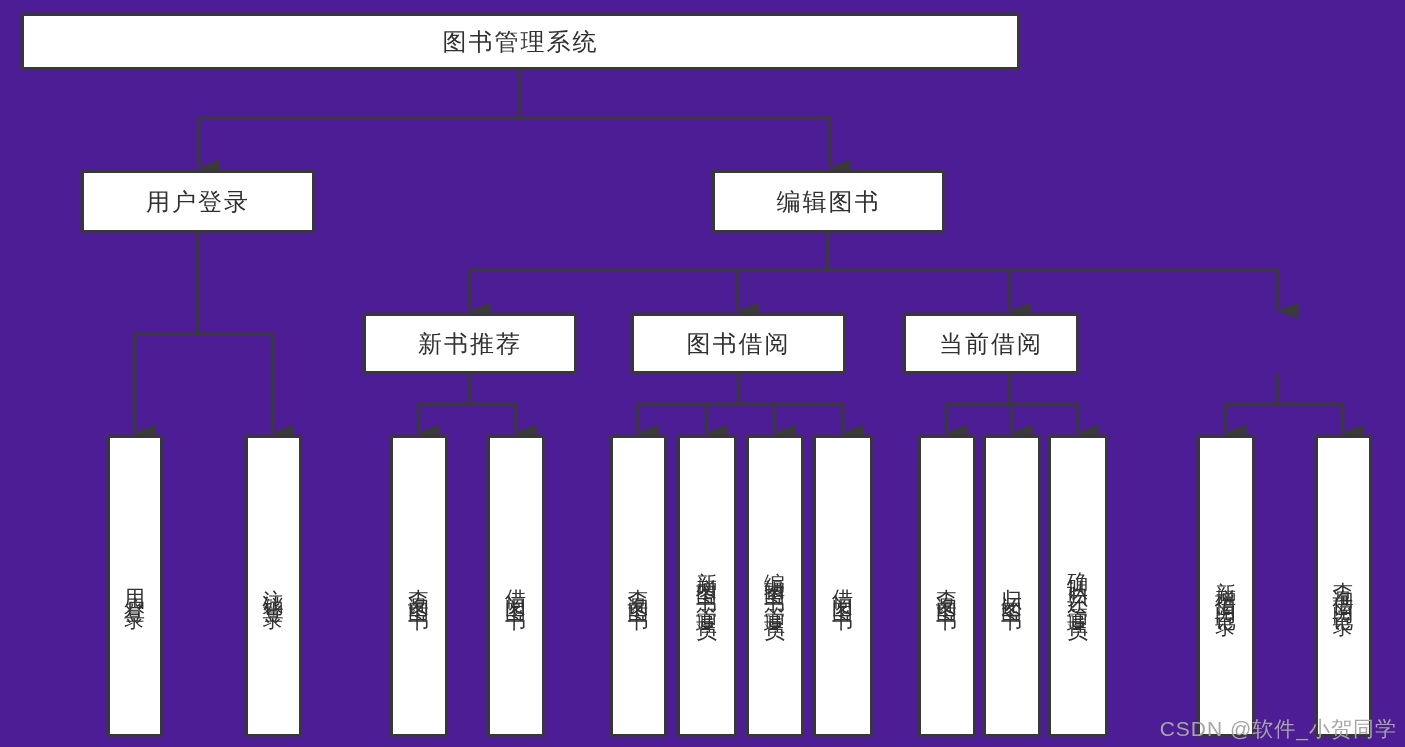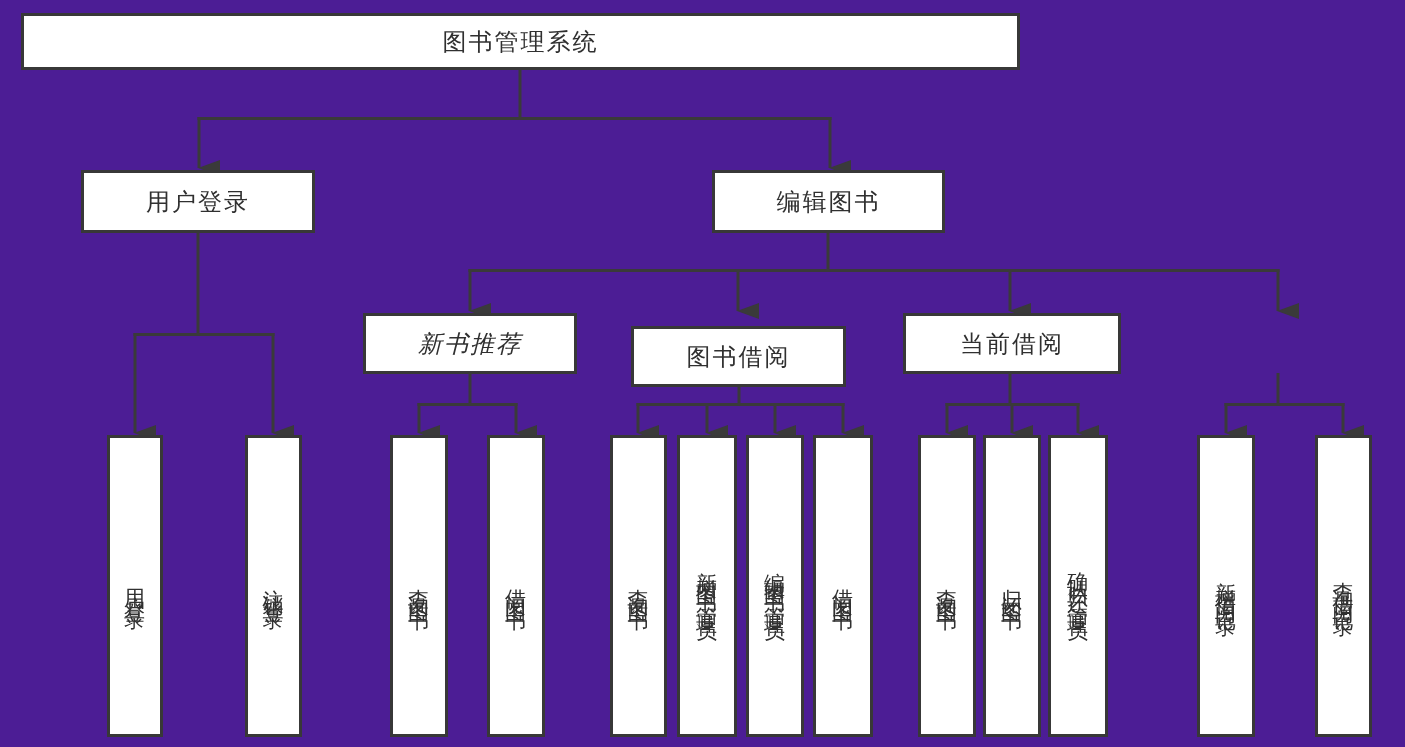--- a/index.html
+++ b/index.html
@@ -121,36 +121,37 @@
       <line x1="1226" y1="403" x2="1226" y2="433" marker-end="url(#arrow)"></line>
       <line x1="1343" y1="403" x2="1343" y2="433" marker-end="url(#arrow)"></line>
     </g>
   </svg>
 
   <div class="node h" style="left:21px; top:13px; width:999px; height:57px;">图书管理系统</div>
 
   <div class="node h" style="left:81px; top:170px; width:234px; height:63px;">用户登录</div>
   <div class="node h" style="left:712px; top:170px; width:233px; height:63px;">编辑图书</div>
 
-  <div class="node h" style="left:363px; top:313px; width:214px; height:61px;font-style:italic;">新书推荐</div>
-  <div class="node h" style="left:631px; top:326px; width:215px; height:61px;">图书借阅</div>
-  <div class="node h" style="left:903px; top:313px; width:218px; height:61px;text-align:right;">当前借阅</div>
+  <div class="node h" style="left:363px; top:313px; width:214px; height:61px;">新书推荐</div>
+  <div class="node h" style="left:631px; top:313px; width:215px; height:61px;">图书借阅</div>
+  <div class="node h" style="left:903px; top:313px; width:176px; height:61px;text-align:right;">当前借阅</div>
 
   <div class="node v" style="left:107px; top:435px; width:56px; height:302px;">用户登录</div>
   <div class="node v" style="left:245px; top:435px; width:57px; height:302px;">注销登录</div>
 
   <div class="node v" style="left:390px; top:435px; width:58px; height:302px;">查询图书</div>
   <div class="node v" style="left:487px; top:435px; width:58px; height:302px;">借阅图书</div>
 
   <div class="node v" style="left:610px; top:435px; width:57px; height:302px;">查询图书</div>
   <div class="node v" style="left:677px; top:435px; width:60px; height:302px;">新增图书（管理员）</div>
   <div class="node v" style="left:746px; top:435px; width:58px; height:302px;">编辑图书（管理员）</div>
   <div class="node v" style="left:813px; top:435px; width:60px; height:302px;">借阅图书</div>
 
   <div class="node v" style="left:918px; top:435px; width:58px; height:302px;">查询图书</div>
   <div class="node v" style="left:983px; top:435px; width:58px; height:302px;">归还图书</div>
   <div class="node v" style="left:1048px; top:435px; width:60px; height:302px;">确认归还（管理员）</div>
 
   <div class="node v" style="left:1197px; top:435px; width:58px; height:302px;">新增借阅记录</div>
   <div class="node v" style="left:1315px; top:435px; width:57px; height:302px;">查询借阅记录</div>
 
+  <div class="watermark">CSDN @软件_小贺同学</div>
 
 </div>
 
 </body></html>

